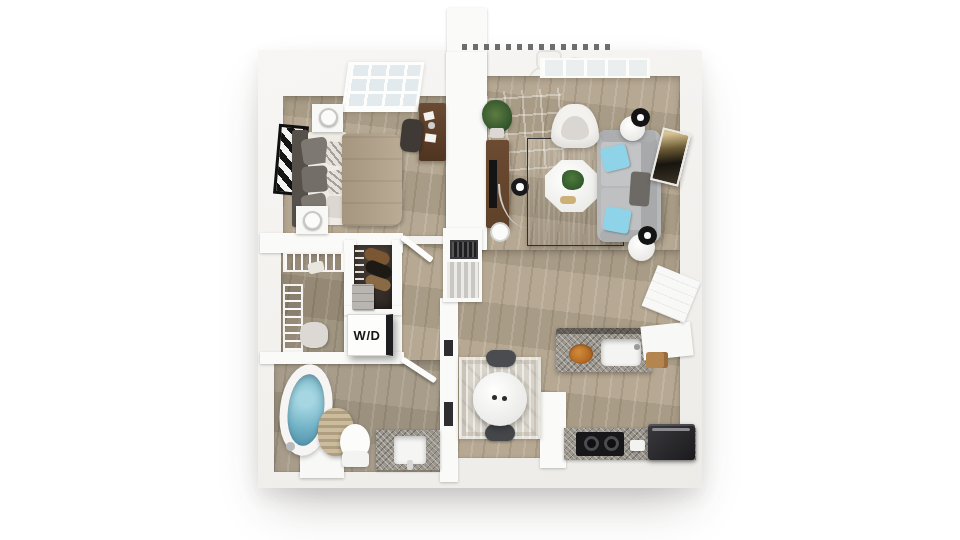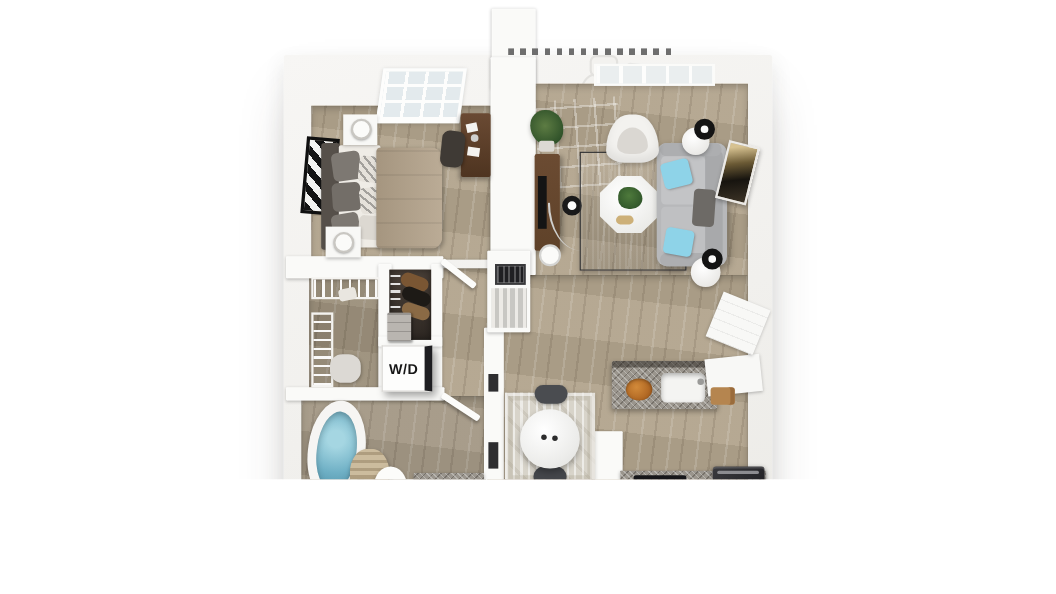--- a/index.html
+++ b/index.html
@@ -1,16 +1,16 @@
 <!DOCTYPE html>
 <html style="--bg: #ffffff; --wall: #f2f1ee; --wall-bright: #fafaf8; --wood: #b2a48d; --granite: #9a958d; --rug-dark: #434448; --sofa: #b7b8ba; --pillow-blue: #8ed3e8; --blanket: #b3a28a; --headboard: #56504a; --water: #6fb0c5; --console-brown: #5f4229; --desk-brown: #6a4a33; --basket: #ccbc9e; --chair-dark: #4a4c50; --dining-rug: #d8d4ca; --appliance: #1b1b1e; --art-gold: #c9a96a; --closet-dark: #2e2823;"><head>
 <meta charset="utf-8">
 <style>
   html,body{margin:0;padding:0;background:var(--bg,#fff);font-family:"Liberation Sans",sans-serif;}
-  #scene{position:relative;width:960px;height:436px;overflow:hidden;background:var(--bg,#fff);}
+  #scene{position:relative;width:960px;height:540px;overflow:hidden;background:var(--bg,#fff);}
   .abs{position:absolute;}
   
   #slab{background:linear-gradient(160deg,#f7f6f4 0%,#f1f0ed 60%,#ecebe7 100%);
         box-shadow:0 26px 48px -14px rgba(60,55,48,.28),0 8px 18px rgba(60,55,48,.10);border-radius:2px;}
   .wall{background:var(--wall-bright);box-shadow:0 1px 3px rgba(0,0,0,.22),inset 0 0 2px rgba(255,255,255,.85);border-radius:1px;}
   
   .wood{background-color:var(--wood);
     background-image:
       repeating-linear-gradient(97deg,
         rgba(255,255,255,.14) 0 2px, rgba(0,0,0,0) 2px 12px,

